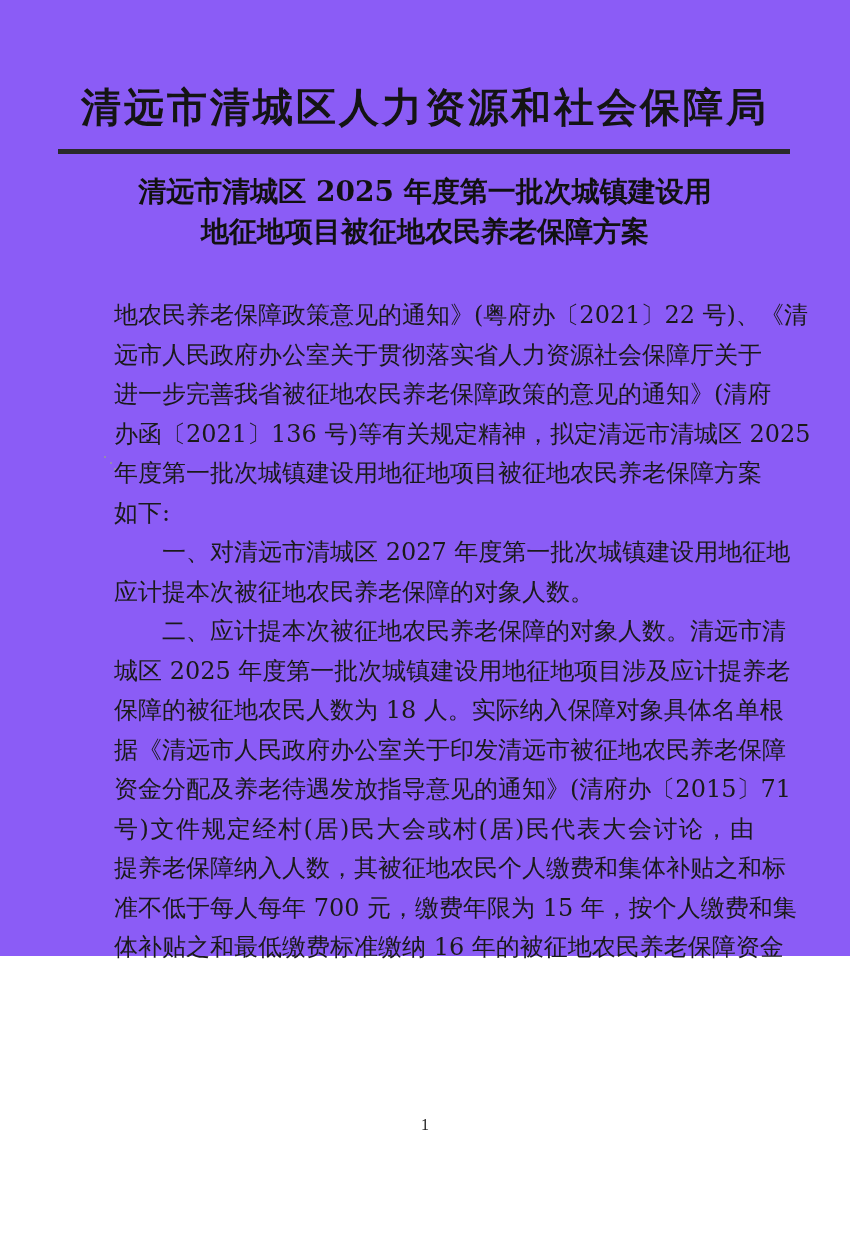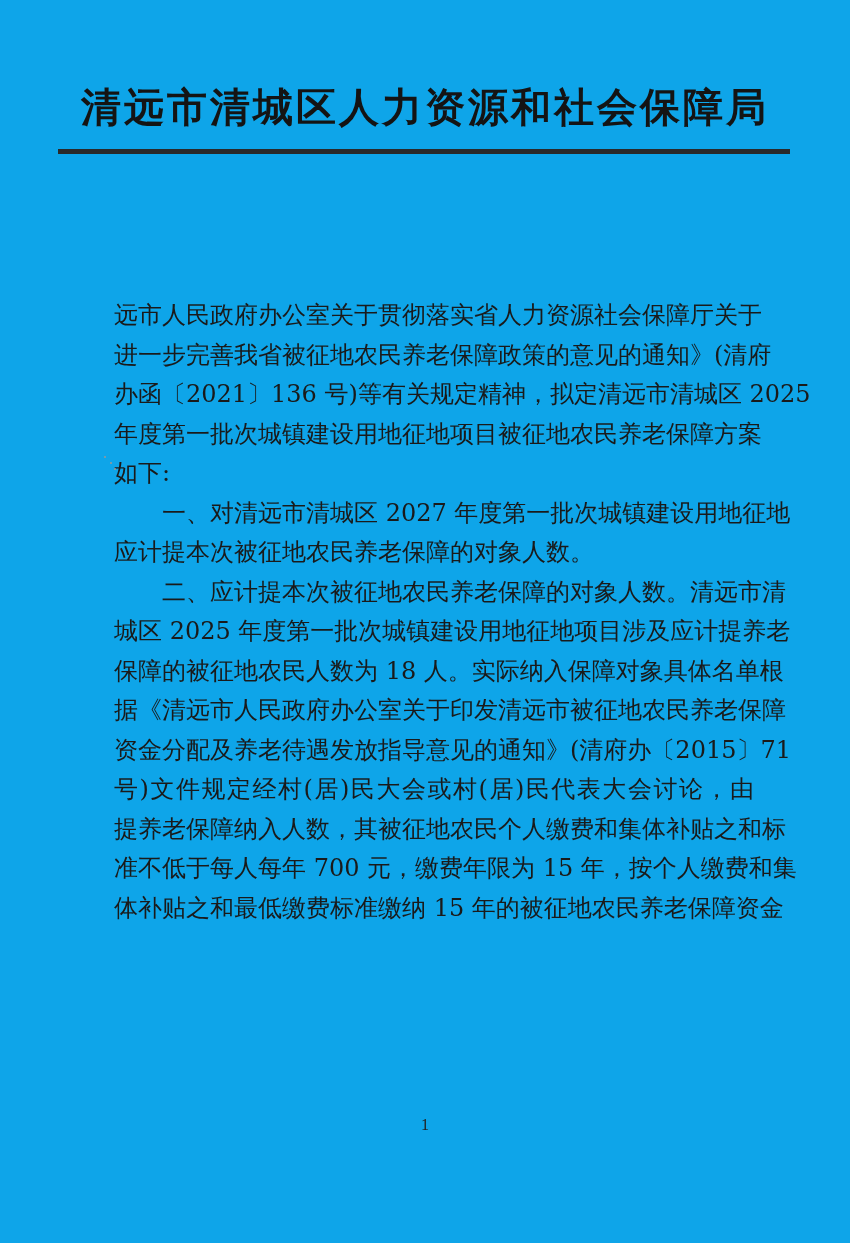--- a/index.html
+++ b/index.html
@@ -12,22 +12,22 @@
       height: 1243px;
       position: relative;
       overflow: hidden;
       font-family: "DejaVu Serif", "Liberation Serif", serif;
       color: #1a1a1a;
     }
     .page {
       position: absolute;
       left: 0; top: 0;
       width: 850px;
-      height: 1243px;
-      background: #0ea5e9;
+      height: 956px;
+      background: #8b5cf6;
     }
     .agency-header {
       position: absolute;
       left: 60px;
       width: 730px;
       top: 82px;
       text-align: center;
       font-family: "DejaVu Sans", "Liberation Sans", sans-serif;
       font-weight: bold;
       font-size: 40px;
@@ -97,41 +97,46 @@
     }
   </style>
 </head>
 <body>
 
 <div class="page">
 
   <div class="agency-header">清远市清城区人力资源和社会保障局</div>
   <div class="header-rule"></div>
 
+  <div class="doc-title">
+    <div>清远市清城区 2025 年度第一批次城镇建设用</div>
+    <div>地征地项目被征地农民养老保障方案</div>
+  </div>
 
   <div class="body-text">
+    <div class="line">地农民养老保障政策意见的通知》(粤府办〔2021〕22 号)、《清</div>
     <div class="line">远市人民政府办公室关于贯彻落实省人力资源社会保障厅关于</div>
     <div class="line">进一步完善我省被征地农民养老保障政策的意见的通知》(清府</div>
     <div class="line">办函〔2021〕136 号)等有关规定精神，拟定清远市清城区 2025</div>
     <div class="line">年度第一批次城镇建设用地征地项目被征地农民养老保障方案</div>
     <div class="line last">如下:</div>
 
     <div class="line indent">一、对清远市清城区 2027 年度第一批次城镇建设用地征地</div>
     <div class="line last">应计提本次被征地农民养老保障的对象人数。</div>
 
     <div class="line indent">二、应计提本次被征地农民养老保障的对象人数。清远市清</div>
     <div class="line">城区 2025 年度第一批次城镇建设用地征地项目涉及应计提养老</div>
     <div class="line">保障的被征地农民人数为 18 人。实际纳入保障对象具体名单根</div>
     <div class="line">据《清远市人民政府办公室关于印发清远市被征地农民养老保障</div>
     <div class="line">资金分配及养老待遇发放指导意见的通知》(清府办〔2015〕71</div>
     <div class="line">号)文件规定经村(居)民大会或村(居)民代表大会讨论，由</div>
 
     <div class="line">提养老保障纳入人数，其被征地农民个人缴费和集体补贴之和标</div>
     <div class="line">准不低于每人每年 700 元，缴费年限为 15 年，按个人缴费和集</div>
-    <div class="line">体补贴之和最低缴费标准缴纳 15 年的被征地农民养老保障资金</div>
+    <div class="line">体补贴之和最低缴费标准缴纳 16 年的被征地农民养老保障资金</div>
   </div>
 
   <div class="page-number">1</div>
 
   <div class="scan-speck" style="left:104px; top:456px;"></div>
   <div class="scan-speck" style="left:110px; top:462px;"></div>
   <div class="scan-speck" style="left:114px; top:468px;"></div>
 </div>
 
 </body></html>

